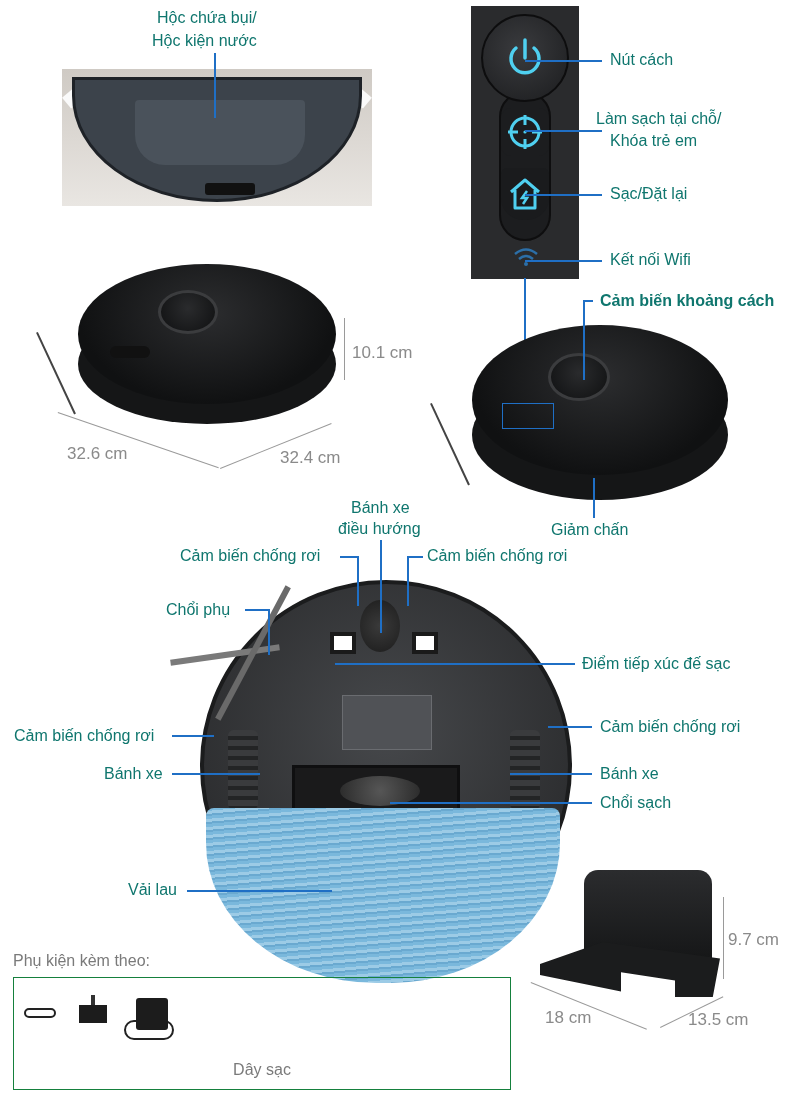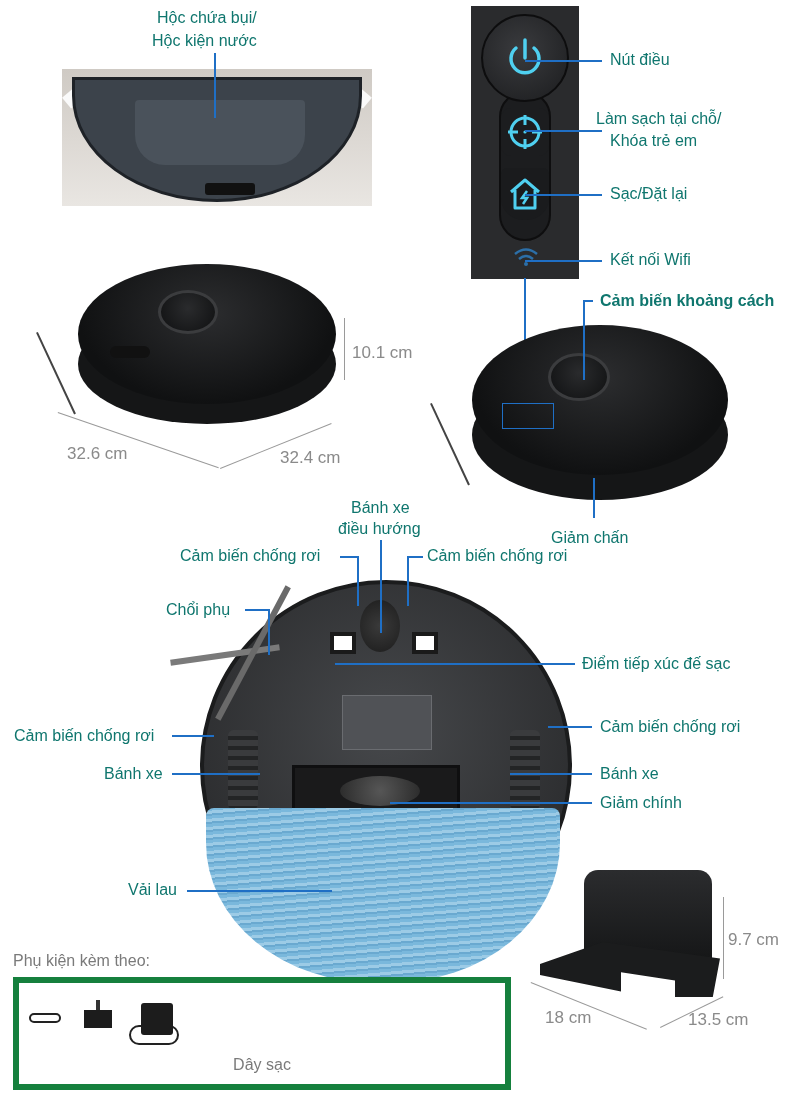--- a/index.html
+++ b/index.html
@@ -49,21 +49,21 @@
     #bottom .side-brush { position: absolute; left: -30px; top: 72px; width: 110px; height: 6px; background: #7a7a7a; transform: rotate(-8deg); }
     #bottom .side-brush2 { position: absolute; left: 50px; top: -2px; width: 6px; height: 150px; background: #6a6a6a; transform: rotate(28deg); }
 
     
     #dock { position: absolute; left: 540px; top: 870px; width: 180px; height: 130px; }
     #dock .tower { position: absolute; left: 44px; top: 0; width: 128px; height: 92px; background: linear-gradient(180deg,#2b2c2e,#151617); border-radius: 14px 14px 4px 4px; }
     #dock .base { position: absolute; left: 0; top: 72px; width: 180px; height: 55px; background: #1b1c1d; clip-path: polygon(0 40%, 35% 0, 100% 30%, 96% 100%, 75% 100%, 75% 70%, 45% 55%, 45% 90%, 30% 80%, 0 60%); }
 
     
     #acc-title { position: absolute; left: 13px; top: 952px; font-size: 16px; color: #7a7a7a; }
-    #acc-table { position: absolute; left: 13px; top: 977px; width: 498px; height: 113px; border: 6px solid #15803d; display: flex; }
+    #acc-table { position: absolute; left: 13px; top: 977px; width: 498px; height: 113px; border: 1px solid #15803d; display: flex; }
     #acc-table .cell { flex: 1; position: relative; border-right: 1px solid #8a8a8a; }
     #acc-table .cell:last-child { border-right: none; }
     #acc-table .cap { position: absolute; left: 0; right: 0; bottom: 10px; text-align: center; font-size: 16px; color: #7a7a7a; }
     .acc-charger { position: absolute; left: 10px; top: 12px; width: 145px; height: 50px; }
     .acc-charger .a { position: absolute; left: 0; top: 18px; width: 32px; height: 10px; border: 2px solid #222; border-radius: 6px; }
     .acc-charger .b { position: absolute; left: 55px; top: 15px; width: 28px; height: 18px; background: #1c1c1c; }
     .acc-charger .b::before { content: ""; position: absolute; left: 12px; top: -10px; width: 4px; height: 10px; background: #333; }
     .acc-charger .c { position: absolute; left: 112px; top: 8px; width: 32px; height: 32px; background: #1c1c1c; border-radius: 3px; }
     .acc-charger .d { position: absolute; left: 100px; top: 30px; width: 50px; height: 20px; border: 2px solid #222; border-radius: 10px; }
     .acc-driver { position: absolute; left: 8px; top: 28px; width: 150px; height: 12px; }
@@ -116,21 +116,21 @@
   </div>
   <div class="wifi">
     <svg width="26" height="22" viewBox="0 0 26 22">
         <path d="M2 8 Q13 -1 24 8" fill="none" stroke="#2c6fa8" stroke-width="2.5"></path>
         <path d="M6 13 Q13 7 20 13" fill="none" stroke="#2c6fa8" stroke-width="2.5"></path>
         <circle cx="13" cy="18" r="2" fill="#2c6fa8"></circle>
       </svg>
   </div>
 </div>
 <div class="line hline" style="left:525px;top:60px;width:77px;"></div>
-<div class="lbl" style="left:610px;top:49px;">Nút điều</div>
+<div class="lbl" style="left:610px;top:49px;">Nút cách</div>
 <div class="line hline" style="left:525px;top:130px;width:77px;"></div>
 <div class="lbl" style="left:596px;top:108px;">Làm sạch tại chỗ/</div>
 <div class="lbl" style="left:610px;top:130px;">Khóa trẻ em</div>
 <div class="line hline" style="left:525px;top:194px;width:77px;"></div>
 <div class="lbl" style="left:610px;top:183px;">Sạc/Đặt lại</div>
 <div class="line hline" style="left:525px;top:260px;width:77px;"></div>
 <div class="lbl" style="left:610px;top:249px;">Kết nối Wifi</div>
 <div class="line vline" style="left:524px;top:278px;height:130px;"></div>
 
 <div class="robot" style="left:72px;top:264px;width:270px;height:160px;">
@@ -151,33 +151,33 @@
   <div class="brush" style="left:2px;top:70px;height:90px;transform:rotate(-25deg);"></div>
   <div class="skirt" style="left:6px;top:45px;width:256px;height:130px;"></div>
   <div class="body" style="left:6px;top:0;width:256px;height:150px;"></div>
   <div class="lds" style="left:82px;top:28px;width:62px;height:48px;"></div>
   <div style="position:absolute;left:36px;top:78px;width:52px;height:26px;border:1.5px solid #1f6fc5;"></div>
 </div>
 <div class="line hline" style="left:583px;top:300px;width:10px;"></div>
 <div class="line vline" style="left:583px;top:300px;height:80px;"></div>
 <div class="lbl" style="left:600px;top:290px;font-weight:bold;">Cảm biến khoảng cách</div>
 <div class="line vline" style="left:593px;top:478px;height:40px;"></div>
-<div class="lbl" style="left:551px;top:519px;margin-top:8px;">Giảm chấn</div>
+<div class="lbl" style="left:551px;top:519px;">Giảm chấn</div>
 
 <div class="lbl" style="left:351px;top:497px;">Bánh xe</div>
 <div class="lbl" style="left:338px;top:518px;">điều hướng</div>
 <div class="lbl" style="left:180px;top:545px;">Cảm biến chống rơi</div>
 <div class="lbl" style="left:427px;top:545px;">Cảm biến chống rơi</div>
 <div class="lbl" style="left:166px;top:599px;">Chổi phụ</div>
 <div class="lbl" style="left:582px;top:653px;">Điểm tiếp xúc đế sạc</div>
 <div class="lbl" style="left:14px;top:725px;">Cảm biến chống rơi</div>
 <div class="lbl" style="left:600px;top:716px;">Cảm biến chống rơi</div>
 <div class="lbl" style="left:104px;top:763px;">Bánh xe</div>
 <div class="lbl" style="left:600px;top:763px;">Bánh xe</div>
-<div class="lbl" style="left:600px;top:792px;">Giảm chính</div>
+<div class="lbl" style="left:600px;top:792px;">Chổi sạch</div>
 <div class="lbl" style="left:128px;top:879px;">Vải lau</div>
 
 <div id="bottom">
   <div class="disc"></div>
   <div class="side-brush"></div>
   <div class="side-brush2"></div>
   <div class="caster"></div>
   <div class="contact" style="left:130px;top:52px;"></div>
   <div class="contact" style="left:212px;top:52px;"></div>
   <div class="sticker"></div>

